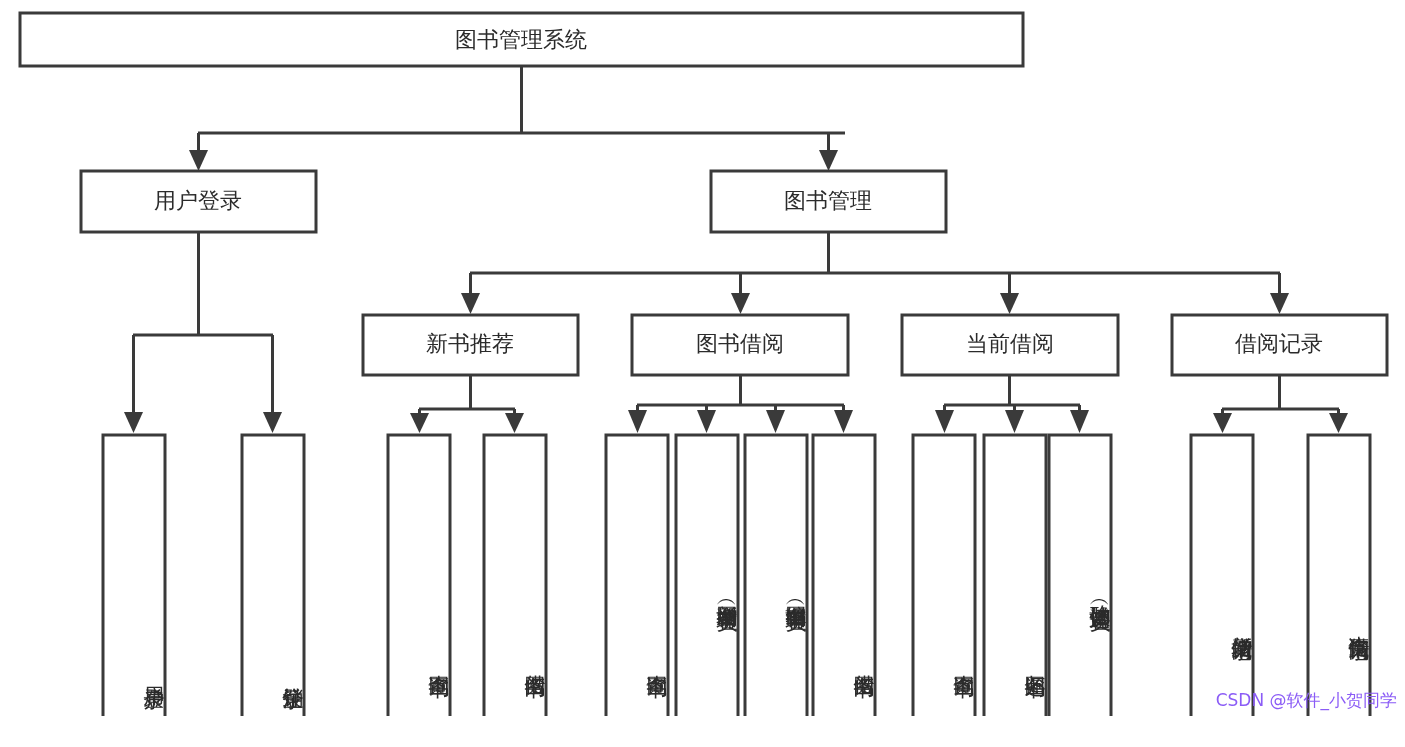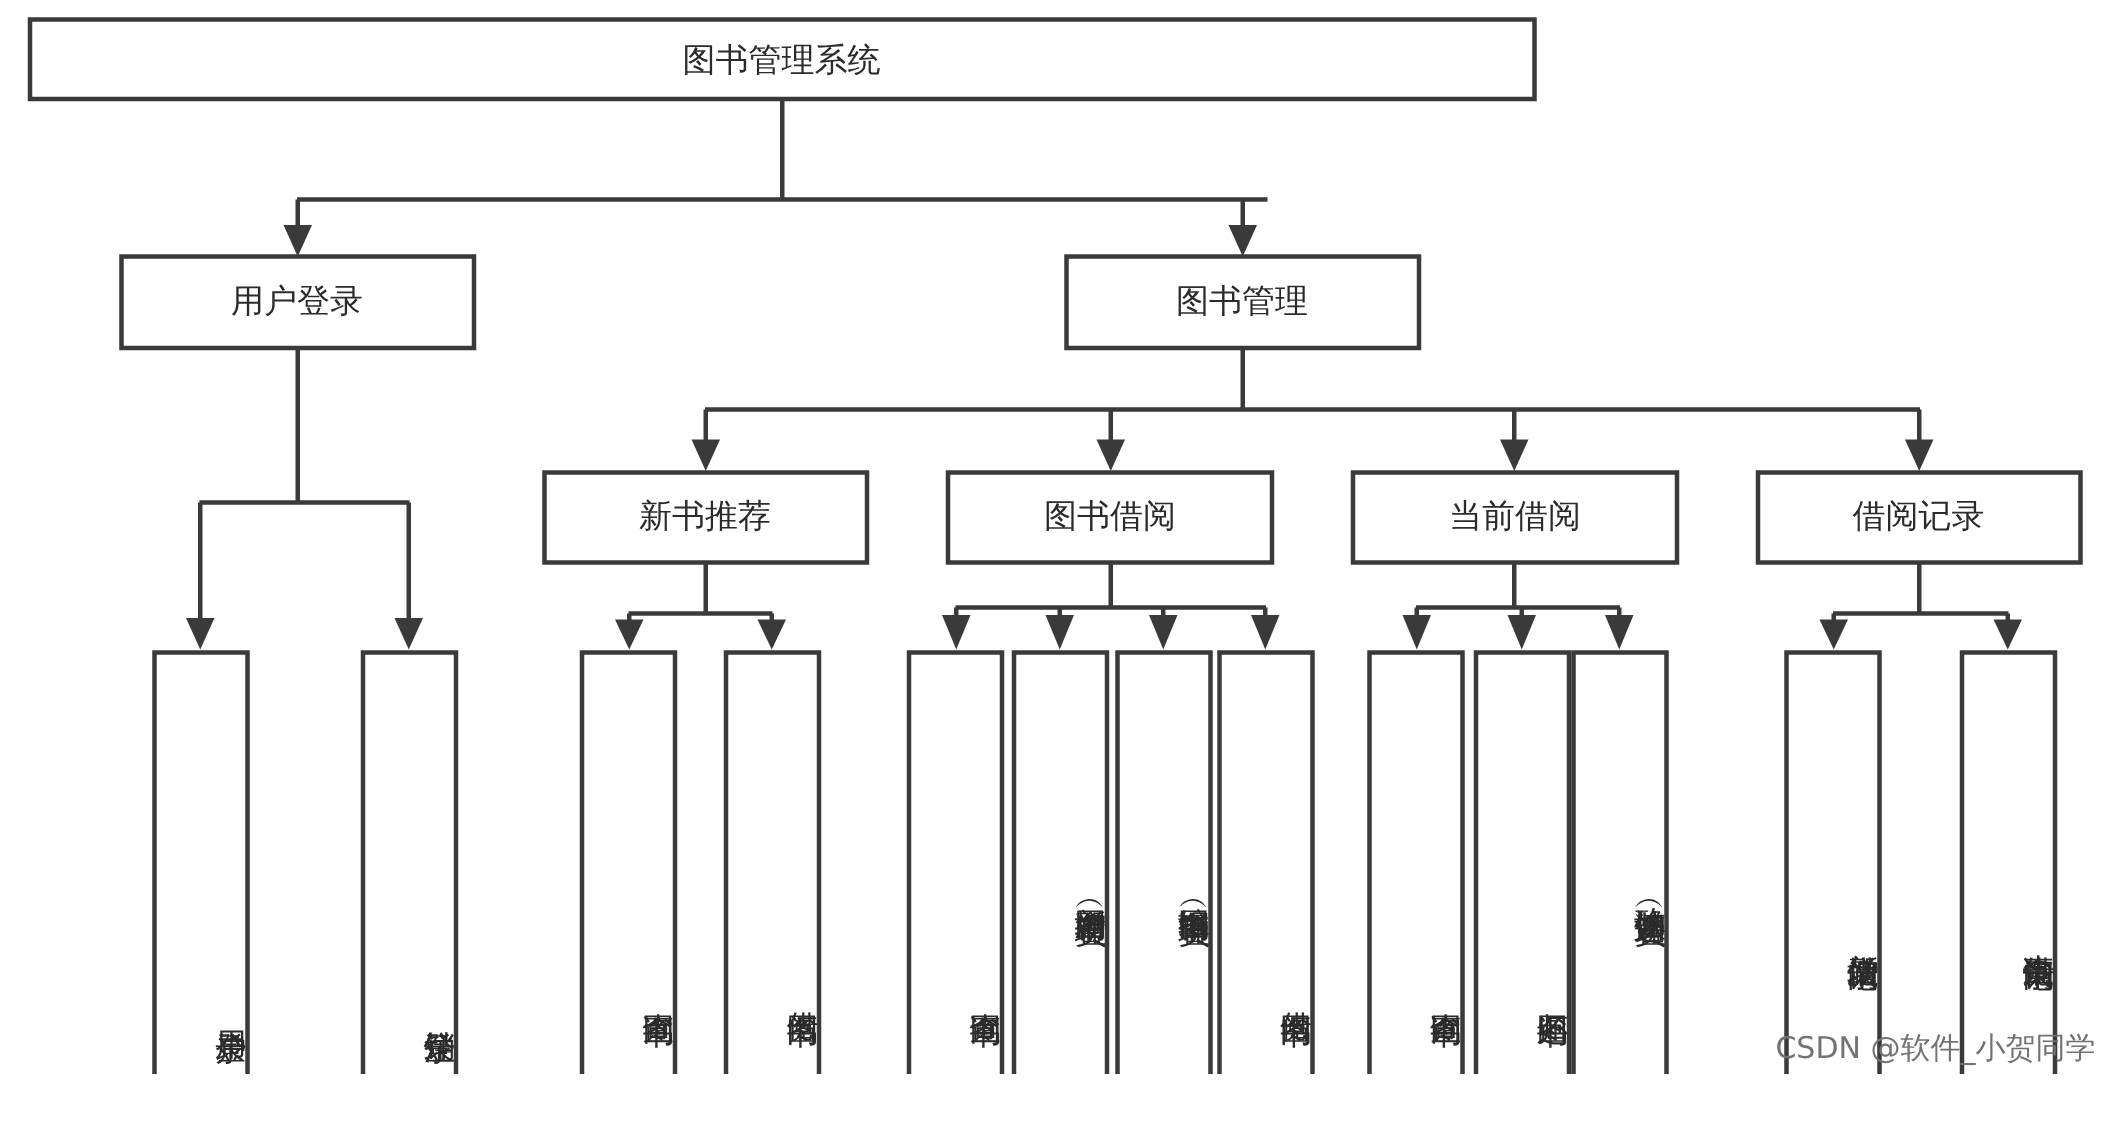--- a/index.html
+++ b/index.html
@@ -60,22 +60,22 @@
     align-items: flex-start;
     justify-content: center;
     white-space: nowrap;
     pointer-events: none;
   }
   .watermark {
     position: absolute;
     right: 8px;
     bottom: 4px;
     font-family: "DejaVu Sans", "Liberation Sans", sans-serif;
-    font-size: 20px;
-    color: #737373;
+    font-size: 17px;
+    color: #8b5cf6;
     white-space: nowrap;
     user-select: none;
   }
 </style>
 </head>
 <body>
 
 <div id="diagram-root">
 
   <svg class="flow" viewBox="0 0 1405 747" xmlns="http://www.w3.org/2000/svg">

